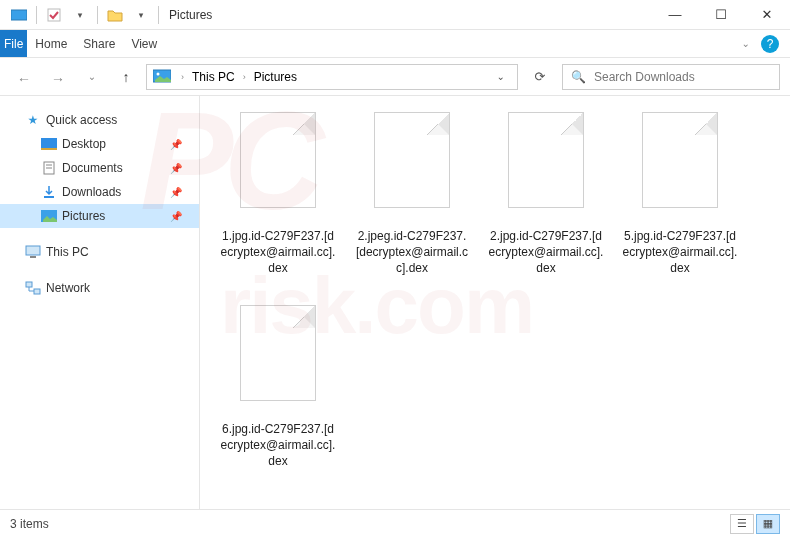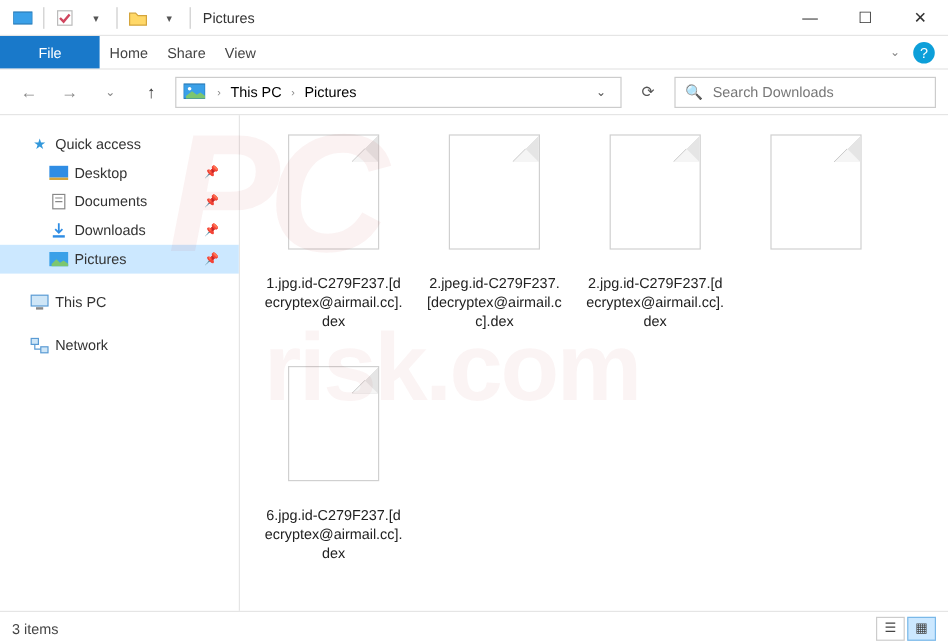--- a/index.html
+++ b/index.html
@@ -7,21 +7,21 @@
 
 .titlebar { height: 30px; display: flex; align-items: center; border-bottom: 1px solid #e5e5e5; }
 .tb-icons { display: flex; align-items: center; gap: 4px; padding-left: 8px; }
 .tb-ico { width: 22px; height: 22px; display: flex; align-items: center; justify-content: center; font-size: 12px; }
 .tb-sep { width: 1px; height: 18px; background: #ccc; margin: 0 2px; }
 .tb-title { margin-left: 8px; font-size: 12px; color: #333; }
 .tb-spacer { flex: 1; }
 .win-btn { width: 46px; height: 30px; display: flex; align-items: center; justify-content: center; font-size: 13px; color: #333; }
 
 .ribbon { height: 28px; display: flex; align-items: stretch; border-bottom: 1px solid #e5e5e5; font-size: 12px; }
-.ribbon-file { background: #1979ca; color: #fff; padding: 0 32px; display: flex; align-items: center; }
+.ribbon-file { background: #1979ca; color: #fff; padding: 0 4px; display: flex; align-items: center; }
 .ribbon-tab { padding: 0 8px; display: flex; align-items: center; color: #444; }
 .ribbon-spacer { flex: 1; }
 .ribbon-help { width: 24px; height: 24px; margin: 2px 8px 0 0; display: flex; align-items: center; justify-content: center; }
 .help-circle { width: 18px; height: 18px; border-radius: 50%; background: #0d9fd9; color: #fff; font-size: 12px; display: flex; align-items: center; justify-content: center; }
 
 .navbar { height: 38px; display: flex; align-items: center; padding: 0 10px; gap: 6px; border-bottom: 1px solid #e5e5e5; }
 .nav-arrow { width: 28px; height: 28px; display: flex; align-items: center; justify-content: center; color: #888; font-size: 14px; }
 .nav-arrow.enabled { color: #333; }
 .breadcrumb { flex: 1; height: 26px; border: 1px solid #ccc; display: flex; align-items: center; padding: 0 6px; font-size: 12px; gap: 4px; }
 .bc-ico { width: 20px; height: 16px; }
@@ -205,20 +205,21 @@
     <div class="file-cell">
       <div class="file-thumb"></div>
       <div class="file-label">2.jpeg.id-C279F237.[decryptex@airmail.cc].dex</div>
     </div>
     <div class="file-cell">
       <div class="file-thumb"></div>
       <div class="file-label">2.jpg.id-C279F237.[decryptex@airmail.cc].dex</div>
     </div>
     <div class="file-cell">
       <div class="file-thumb"></div>
+      <div class="file-label">5.jpg.id-C279F237.[decryptex@airmail.cc].dex</div>
     </div>
     <div class="file-cell">
       <div class="file-thumb"></div>
       <div class="file-label">6.jpg.id-C279F237.[decryptex@airmail.cc].dex</div>
     </div>
   </div>
 </div>
 
 <div class="statusbar">
   <span>3 items</span>

